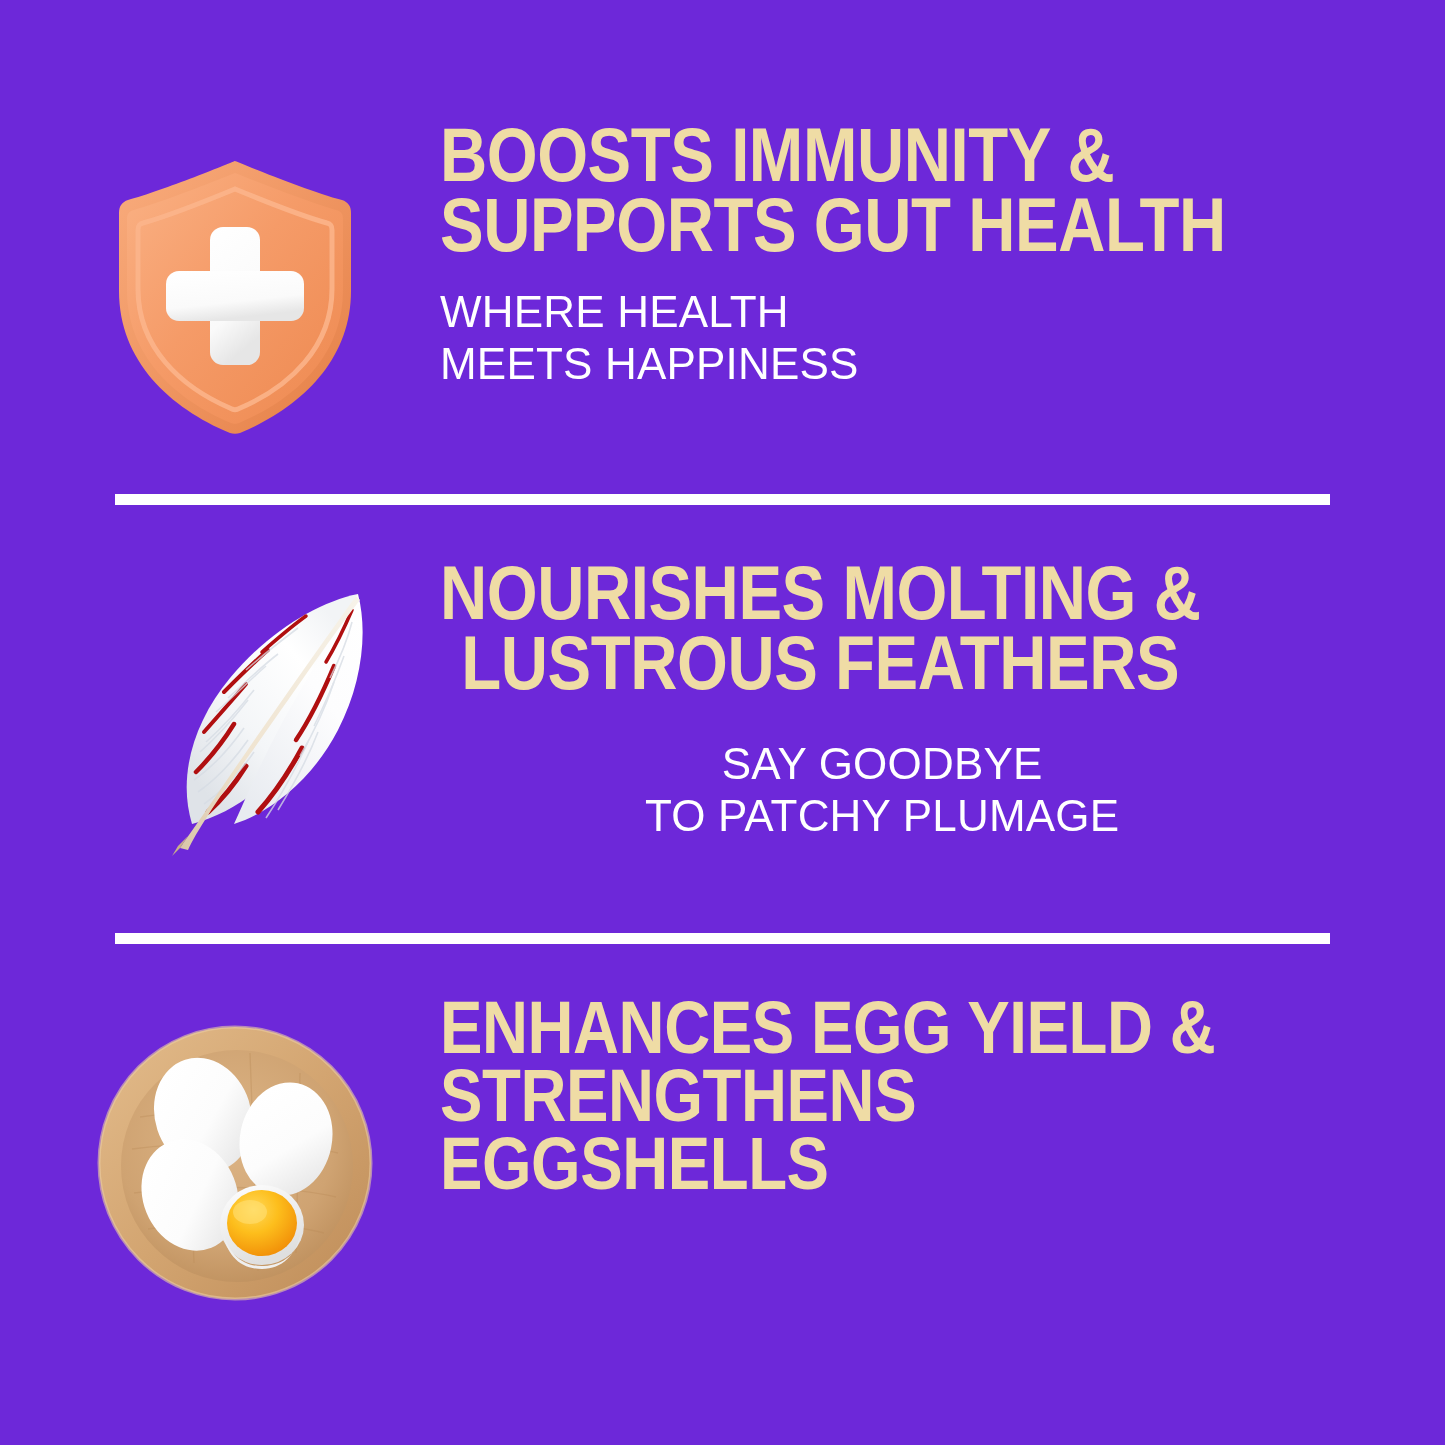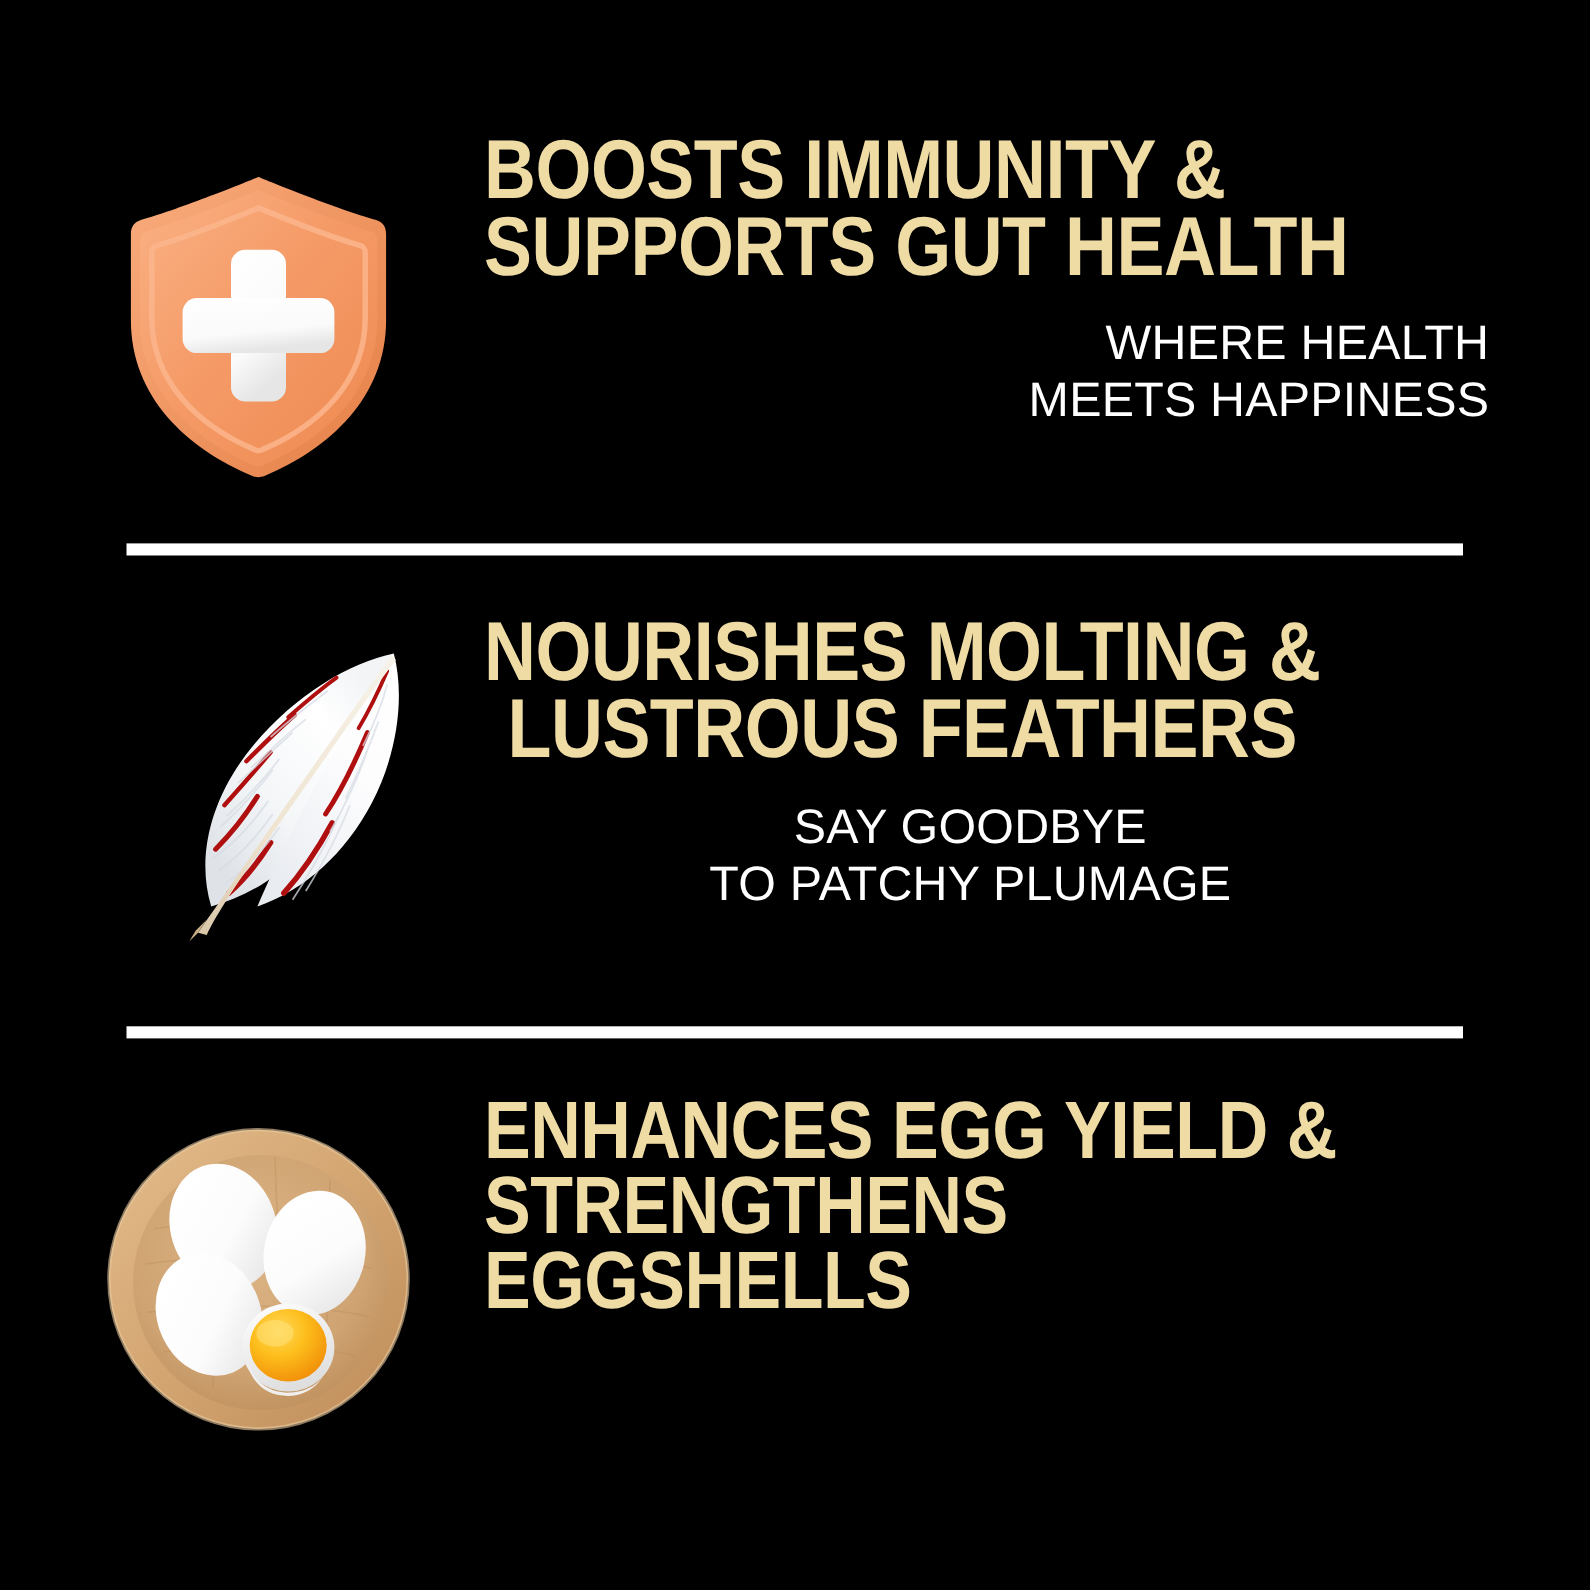--- a/index.html
+++ b/index.html
@@ -4,21 +4,21 @@
 <style>
   html, body {
     margin: 0;
     padding: 0;
     background: #B00F10;
   }
   .page {
     position: relative;
     width: 1445px;
     height: 1445px;
-    background: #000000;
+    background: #6d28d9;
     overflow: hidden;
     font-family: "Liberation Sans", sans-serif;
     -webkit-font-smoothing: antialiased;
   }
 
   
   .feature {
     position: absolute;
     left: 0;
     width: 1445px;
@@ -57,22 +57,22 @@
   .subline {
     color: #FFFFFF;
     font-weight: 400;
     font-size: 44px;
     line-height: 1.18;
     margin: 0;
     letter-spacing: 0.2px;
     white-space: pre-line;
     text-transform: uppercase;
   }
-  .feature-1 .subline { margin-top: 26px; text-align: right; }
-  .feature-2 .subline { margin-top: 28px; }
+  .feature-1 .subline { margin-top: 26px; }
+  .feature-2 .subline { margin-top: 40px; }
   .feature-3 .subline { margin-top: 26px; }
 
   
   .divider {
     position: absolute;
     left: 115px;
     width: 1215px;
     height: 11px;
     background: #FFFFFF;
   }

